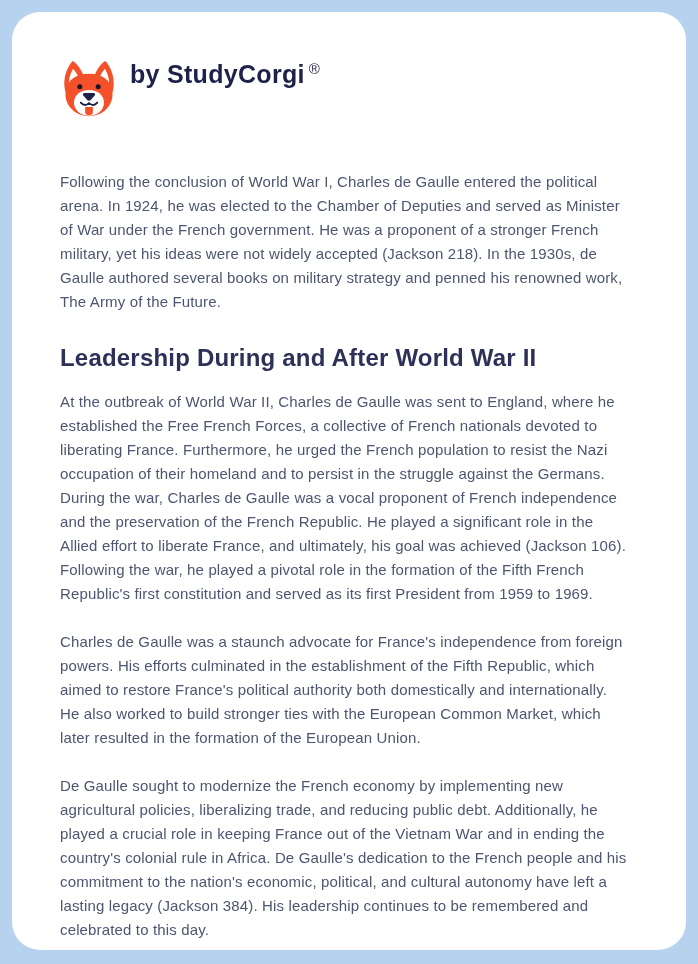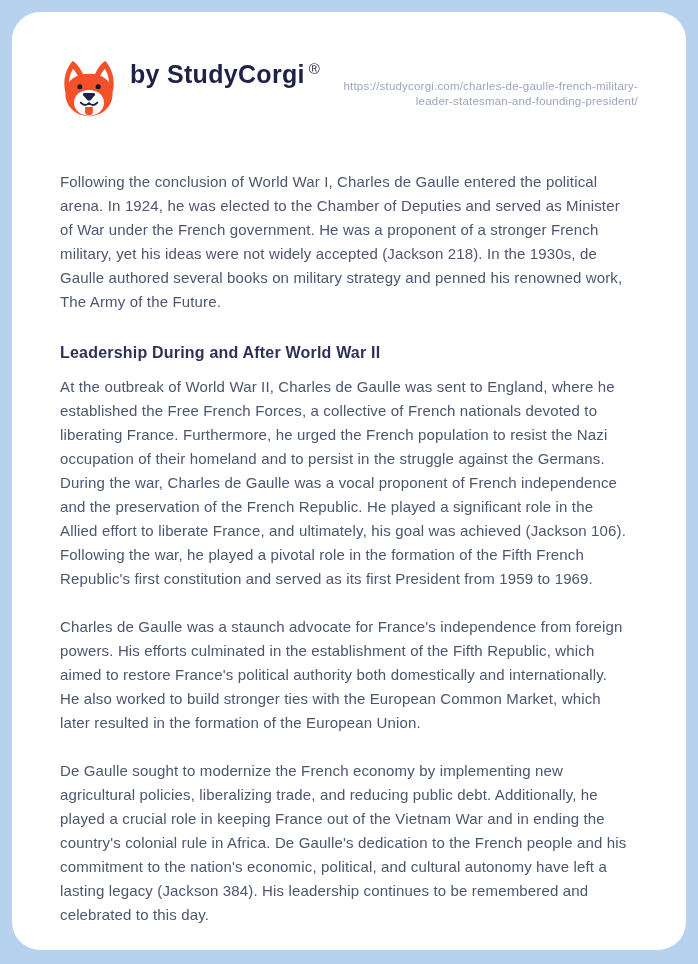--- a/index.html
+++ b/index.html
@@ -80,25 +80,25 @@
     margin-top: 46px;
   }
   .article p {
     font-size: 15px;
     line-height: 24px;
     color: #4d5670;
     letter-spacing: 0.15px;
     margin: 0 8px 24px 0;
   }
   .article h2 {
-    font-size: 16px;
+    font-size: 24px;
     font-weight: bold;
     color: #2e3157;
     letter-spacing: 0.2px;
-    margin: 30px 0 13px 0;
+    margin: 30px 0 18px 0;
   }
 </style>
 </head>
 <body>
 
 <div class="card">
 
   <div class="header">
 
     <div class="brand">
@@ -120,21 +120,20 @@
         <path d="M25.5 34 L 34.5 34 C 36.3 34, 36.9 35.4, 35.7 36.9 L 31.8 41.3 C 30.8 42.4, 29.2 42.4, 28.2 41.3 L 24.3 36.9 C 23.1 35.4, 23.7 34, 25.5 34 Z" fill="#1e2148"></path>
 
         <path d="M21.5 44 Q 25.5 48.5 30 44.5 Q 34.5 48.5 38.5 44" stroke="#1e2148" stroke-width="2" fill="none" stroke-linecap="round"></path>
 
         <path d="M26 48.5 L 34 48.5 L 34 54 C 34 58, 26 58, 26 54 Z" fill="#f4502a"></path>
       </svg>
       <span class="brand-text"><span>by StudyCorgi</span><span class="reg-mark">®</span></span>
     </div>
 
     <div class="doc-meta">
-      <a class="doc-url" href="#">https://studycorgi.com/charles-de-gaulle-french-military-leader-statesman-and-founding-president/</a>
     </div>
 
   </div>
 
   <div class="article">
     <p>Following the conclusion of World War I, Charles de Gaulle entered the political arena. In 1924, he was elected to the Chamber of Deputies and served as Minister of War under the French government. He was a proponent of a stronger French military, yet his ideas were not widely accepted (Jackson 218). In the 1930s, de Gaulle authored several books on military strategy and penned his renowned work, The Army of the Future.</p>
     <h2>Leadership During and After World War II</h2>
     <p>At the outbreak of World War II, Charles de Gaulle was sent to England, where he established the Free French Forces, a collective of French nationals devoted to liberating France. Furthermore, he urged the French population to resist the Nazi occupation of their homeland and to persist in the struggle against the Germans. During the war, Charles de Gaulle was a vocal proponent of French independence and the preservation of the French Republic. He played a significant role in the Allied effort to liberate France, and ultimately, his goal was achieved (Jackson 106). Following the war, he played a pivotal role in the formation of the Fifth French Republic's first constitution and served as its first President from 1959 to 1969.</p>
     <p>Charles de Gaulle was a staunch advocate for France's independence from foreign powers. His efforts culminated in the establishment of the Fifth Republic, which aimed to restore France's political authority both domestically and internationally. He also worked to build stronger ties with the European Common Market, which later resulted in the formation of the European Union.</p>
     <p>De Gaulle sought to modernize the French economy by implementing new agricultural policies, liberalizing trade, and reducing public debt. Additionally, he played a crucial role in keeping France out of the Vietnam War and in ending the country's colonial rule in Africa. De Gaulle's dedication to the French people and his commitment to the nation's economic, political, and cultural autonomy have left a lasting legacy (Jackson 384). His leadership continues to be remembered and celebrated to this day.</p>

